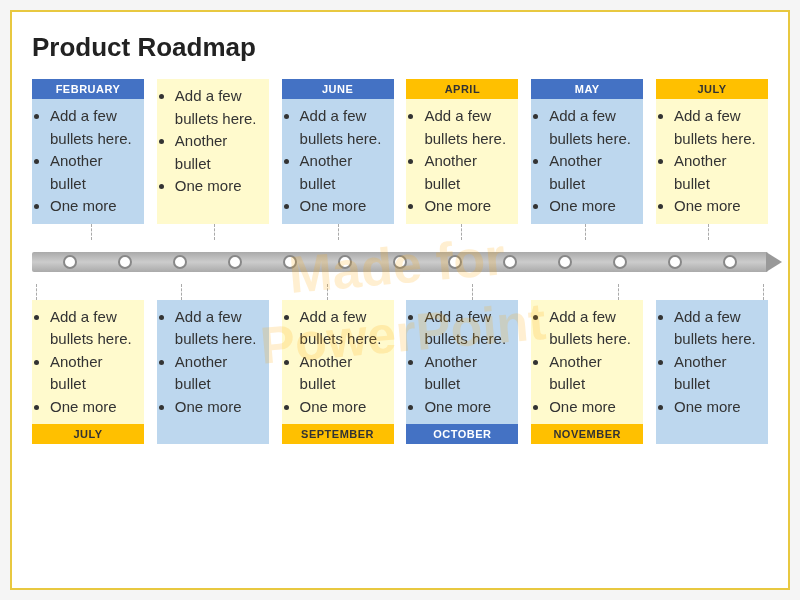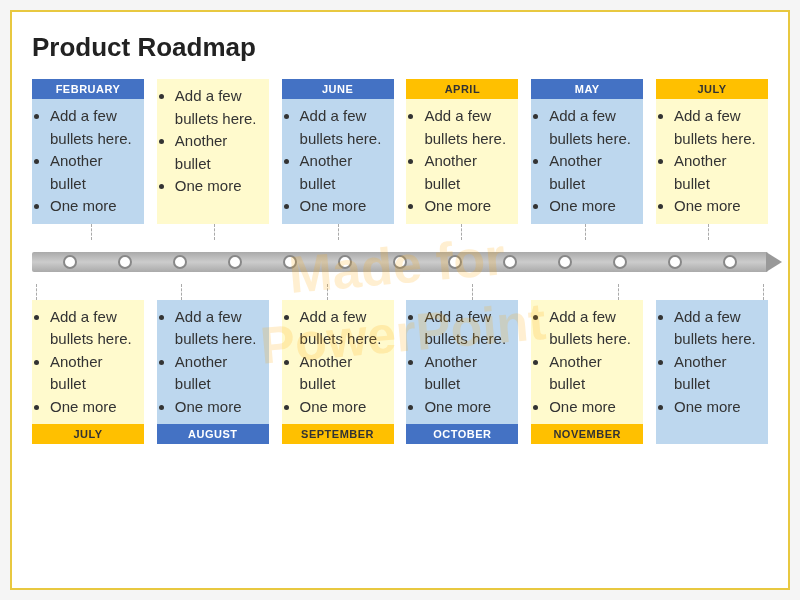--- a/index.html
+++ b/index.html
@@ -273,21 +273,20 @@
           <div class="month-header yellow">JULY</div>
         </div>
         <div class="month-card">
           <div class="month-body light-blue">
             <ul>
               <li>Add a few bullets here.</li>
               <li>Another bullet</li>
               <li>One more</li>
             </ul>
           </div>
-          <div class="month-header blue">AUGUST</div>
         </div>
         <div class="month-card">
           <div class="month-body light-yellow">
             <ul>
               <li>Add a few bullets here.</li>
               <li>Another bullet</li>
               <li>One more</li>
             </ul>
           </div>
           <div class="month-header yellow">SEPTEMBER</div>

